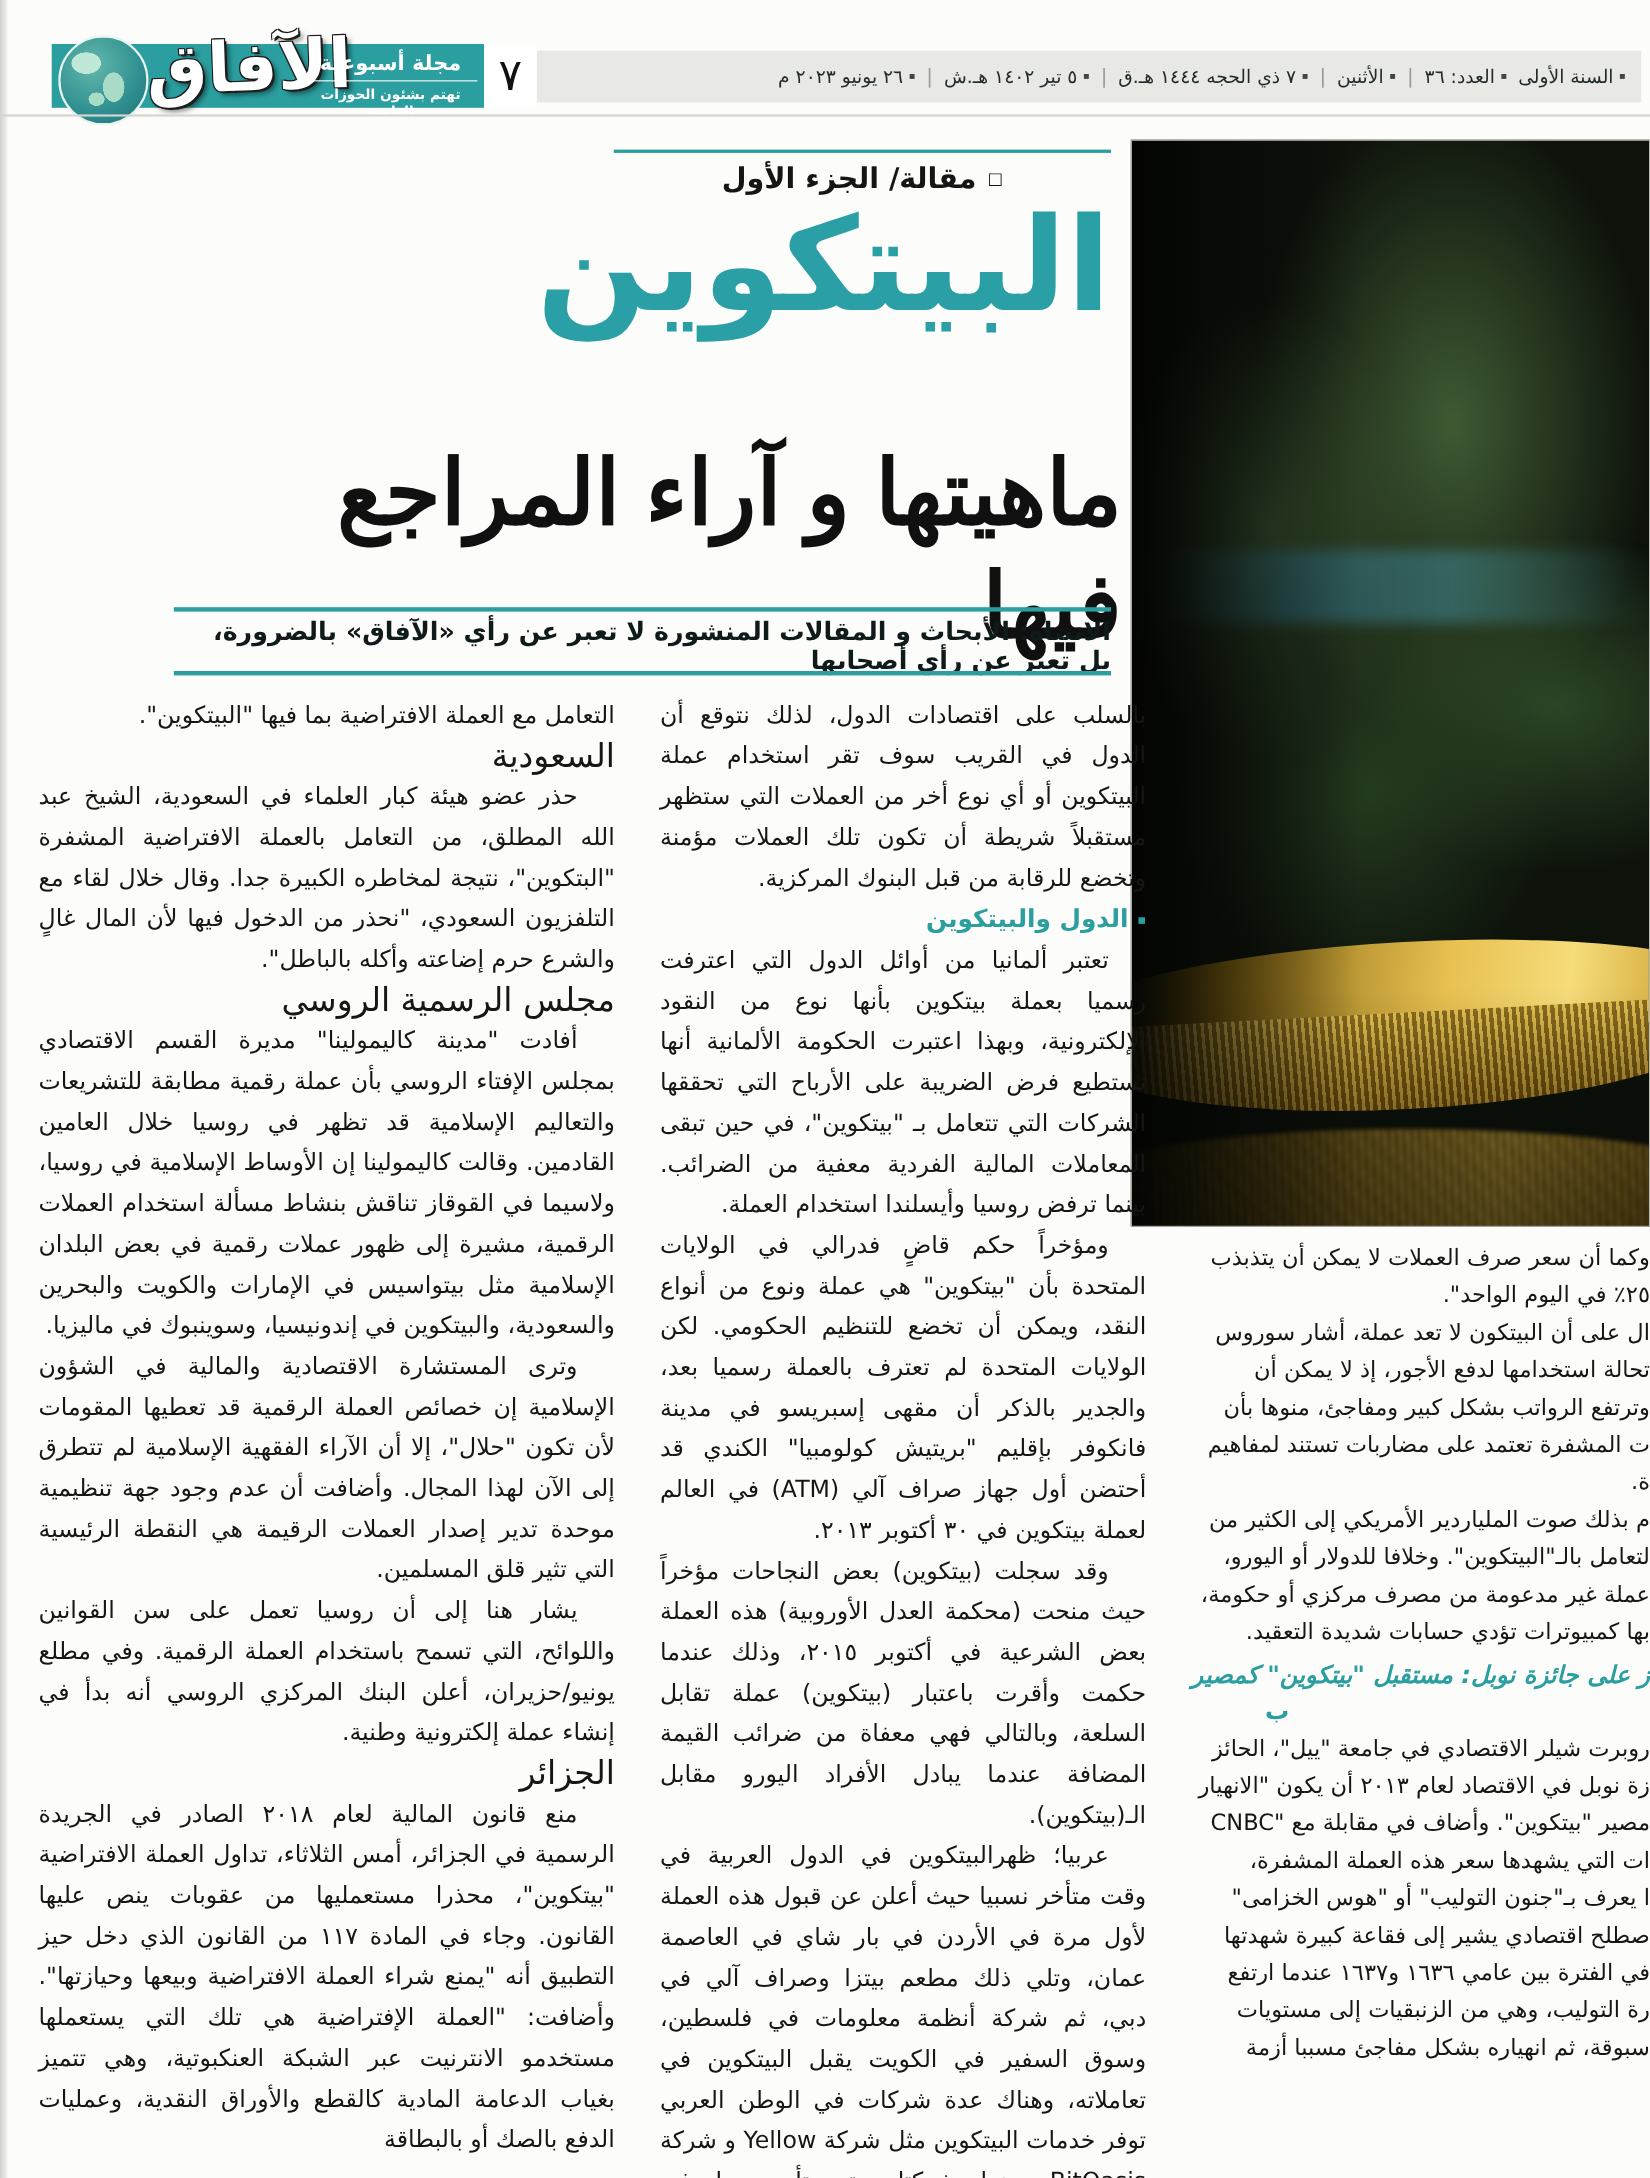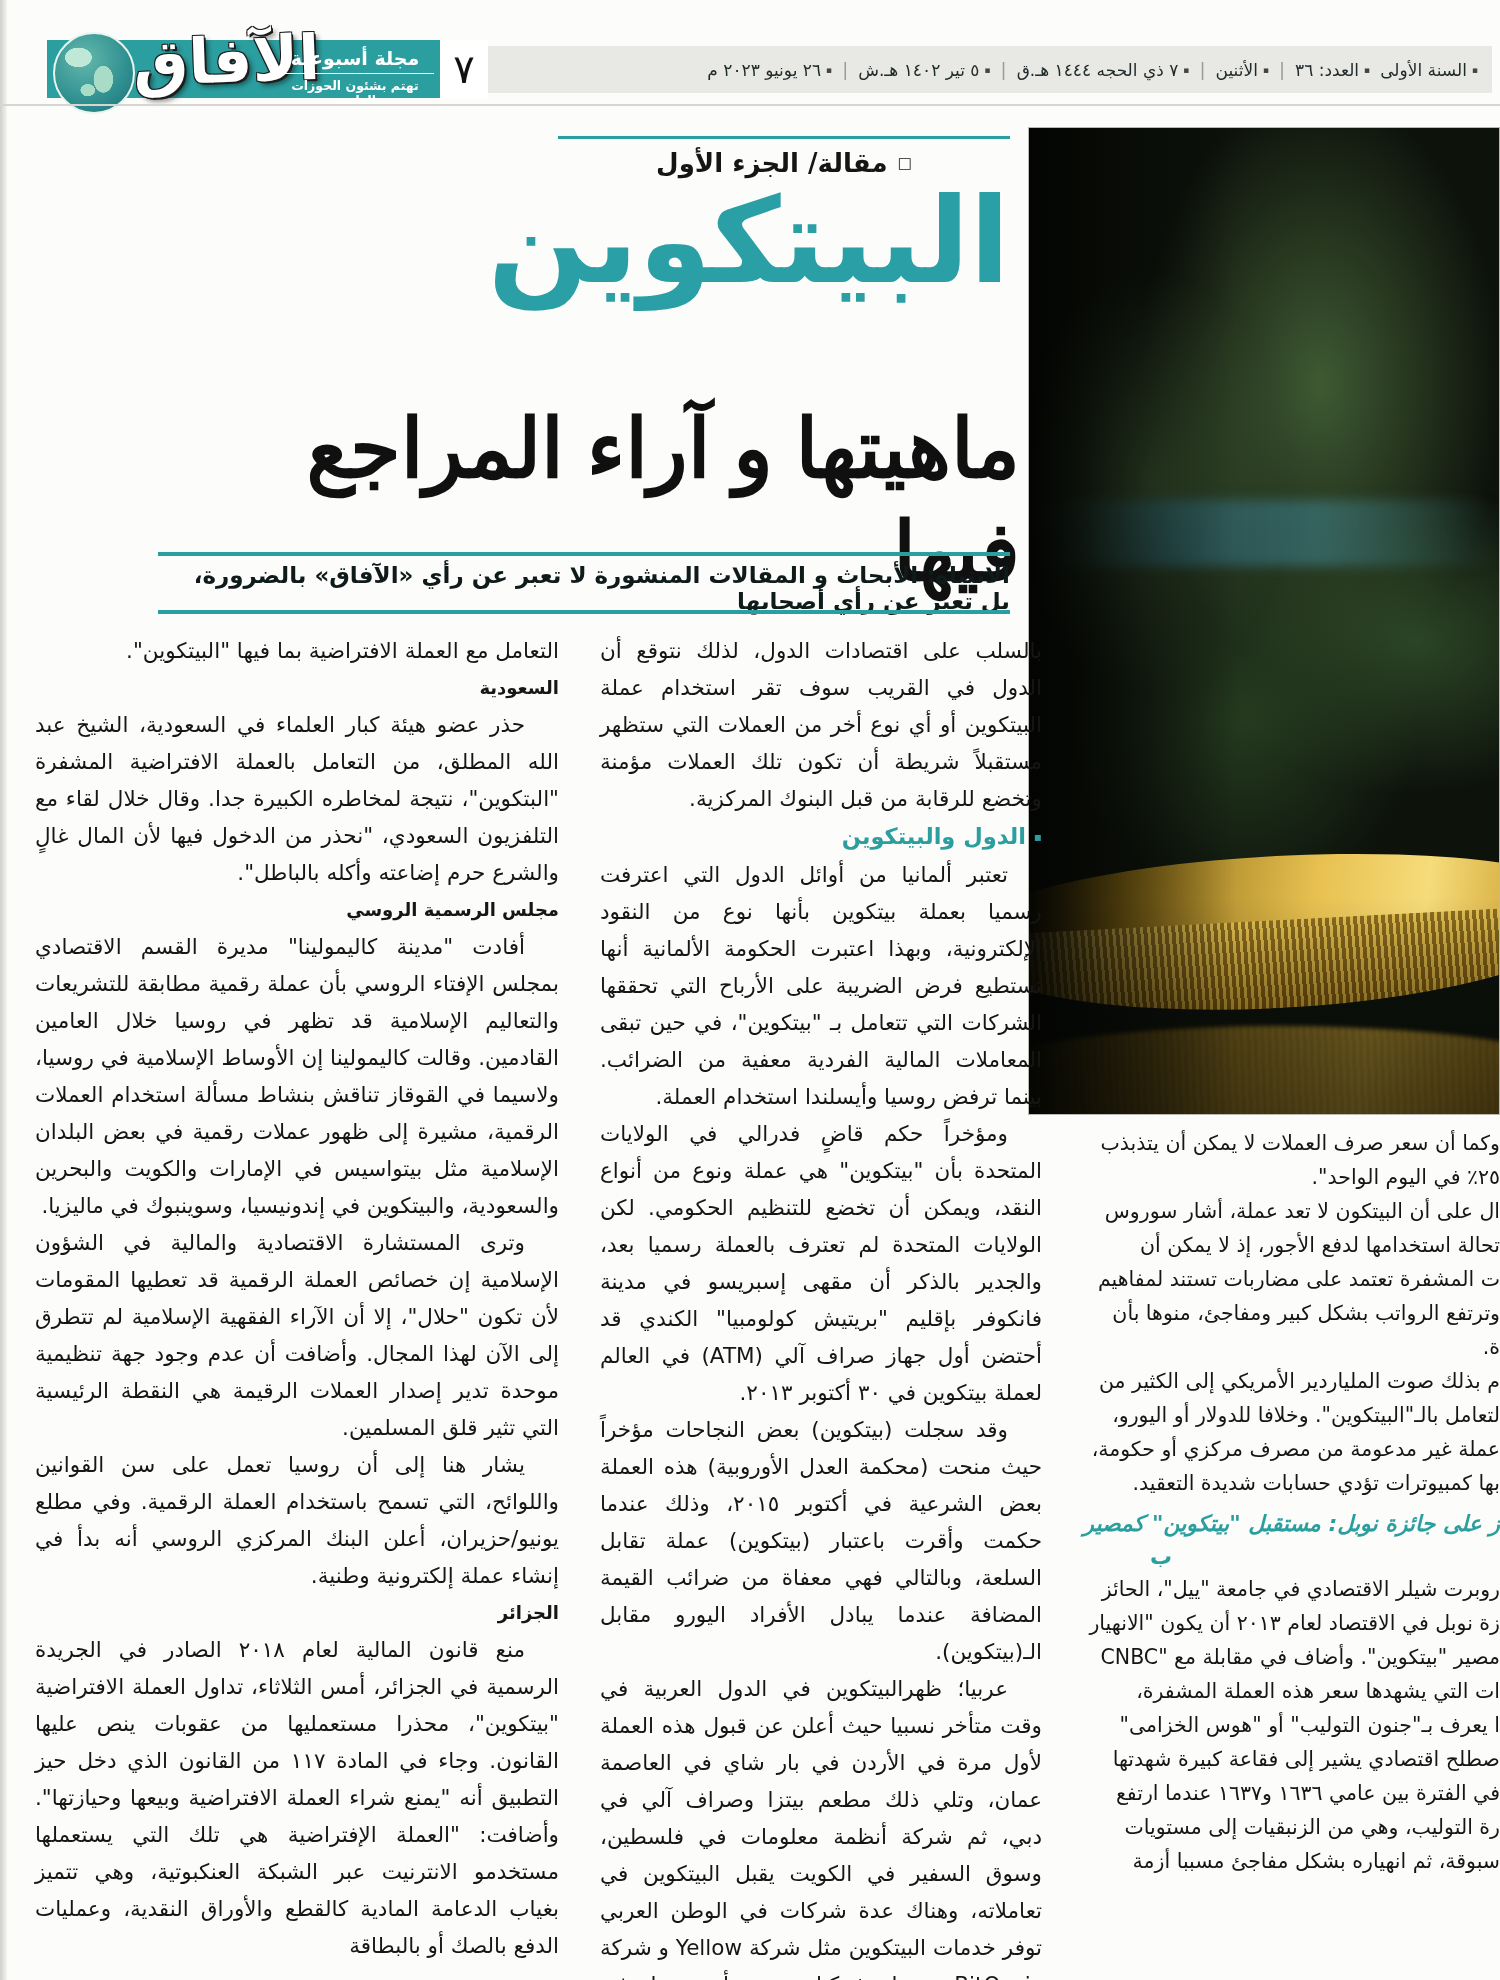--- a/index.html
+++ b/index.html
@@ -81,21 +81,21 @@
       repeating-linear-gradient(88deg,rgba(40,28,0,.5) 0 4px,rgba(240,205,110,.25) 4px 7px),
       linear-gradient(100deg,#171003,#6e5510 30%,#c9a335 62%,#7d5c0f 88%);}
   .ph-shadow{inset:0;background:
       linear-gradient(90deg,rgba(3,4,2,.95) 0%,rgba(3,4,2,.55) 16%,transparent 44%),
       linear-gradient(to bottom,transparent 78%,rgba(0,0,0,.4));}
 
   
   .col{direction:rtl;text-align:justify;font-size:21.5px;line-height:37px;color:var(--ink);}
   .col p{margin:0;text-indent:34px;}
   .col p.cont{text-indent:0;}
-  .h-black{font-weight:bold;font-size:18px;line-height:37px;margin:0;}
+  .h-black{font-weight:normal;font-size:30px;line-height:37px;margin:0;}
   .h-teal{color:var(--teal);font-weight:bold;font-size:22.5px;line-height:38px;margin:0;}
   .h-teal .blt{font-size:12px;vertical-align:3px;margin-left:8px;}
   .col-a{left:600px;top:632px;width:442px;}
   .col-b{left:35px;top:632px;width:524px;}
 
   
   .col-c{left:1150px;top:1126px;width:350px;direction:rtl;text-align:right;
     font-size:20.5px;line-height:34px;color:var(--ink);}
   .col-c .fline{white-space:nowrap;height:34px;}
   .col-c .fh{color:var(--teal);font-weight:bold;font-size:22px;line-height:36px;white-space:nowrap;margin-top:6px;font-style:italic;}
@@ -174,22 +174,22 @@
   <p>يشار هنا إلى أن روسيا تعمل على سن القوانين واللوائح، التي تسمح باستخدام العملة الرقمية. وفي مطلع يونيو/حزيران، أعلن البنك المركزي الروسي أنه بدأ في إنشاء عملة إلكترونية وطنية.</p>
   <h3 class="h-black">الجزائر</h3>
   <p>منع قانون المالية لعام ٢٠١٨ الصادر في الجريدة الرسمية في الجزائر، أمس الثلاثاء، تداول العملة الافتراضية "بيتكوين"، محذرا مستعمليها من عقوبات ينص عليها القانون. وجاء في المادة ١١٧ من القانون الذي دخل حيز التطبيق أنه "يمنع شراء العملة الافتراضية وبيعها وحيازتها". وأضافت: "العملة الإفتراضية هي تلك التي يستعملها مستخدمو الانترنيت عبر الشبكة العنكبوتية، وهي تتميز بغياب الدعامة المادية كالقطع والأوراق النقدية، وعمليات الدفع بالصك أو بالبطاقة</p>
 </div>
 
 <div class="abs col-c">
   <div class="fline">وكما أن سعر صرف العملات لا يمكن أن يتذبذب</div>
   <div class="fline">٢٥٪ في اليوم الواحد".</div>
   <div class="fline">ال على أن البيتكون لا تعد عملة، أشار سوروس</div>
   <div class="fline">تحالة استخدامها لدفع الأجور، إذ لا يمكن أن</div>
+  <div class="fline">وترتفع الرواتب بشكل كبير ومفاجئ، منوها بأن</div>
   <div class="fline">ت المشفرة تعتمد على مضاربات تستند لمفاهيم</div>
-  <div class="fline">وترتفع الرواتب بشكل كبير ومفاجئ، منوها بأن</div>
   <div class="fline">ة.</div>
   <div class="fline">م بذلك صوت الملياردير الأمريكي إلى الكثير من</div>
   <div class="fline">لتعامل بالـ"البيتكوين". وخلافا للدولار أو اليورو،</div>
   <div class="fline">عملة غير مدعومة من مصرف مركزي أو حكومة،</div>
   <div class="fline">بها كمبيوترات تؤدي حسابات شديدة التعقيد.</div>
   <div class="fh">ز على جائزة نوبل: مستقبل "بيتكوين" كمصير</div>
   <div class="fh-tail">ب</div>
   <div class="fline">روبرت شيلر الاقتصادي في جامعة "ييل"، الحائز</div>
   <div class="fline">زة نوبل في الاقتصاد لعام ٢٠١٣ أن يكون "الانهيار</div>
   <div class="fline">مصير "بيتكوين". وأضاف في مقابلة مع "CNBC</div>

